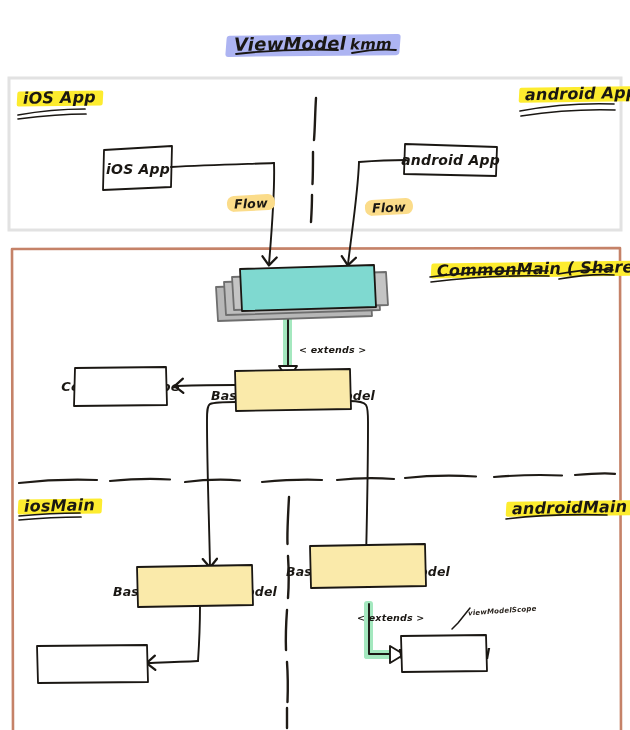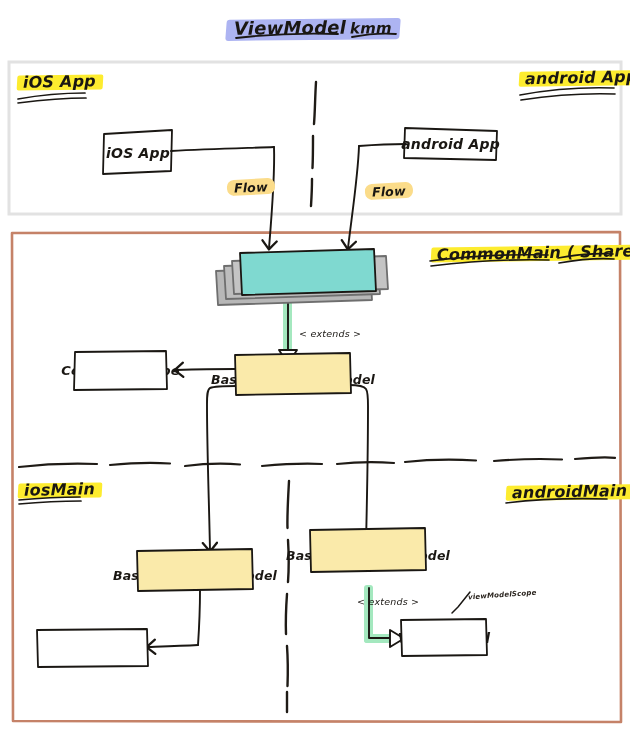--- a/index.html
+++ b/index.html
@@ -1,21 +1,21 @@
 <!DOCTYPE html>
 <html><head>
 <meta charset="utf-8">
 <style>
   html,body{margin:0;padding:0;background:#ffffff;}
   body{
     width:630px;height:730px;position:relative;overflow:hidden;
     font-family:"DejaVu Sans", sans-serif;
     color:#14120f;
   }
-  .canvas{position:absolute;inset:0;}
+  .canvas{position:absolute;inset:0;margin-top:16px;}
   svg.layer{position:absolute;left:0;top:0;width:630px;height:730px;overflow:visible;}
   svg.layer.back{z-index:1;}
   svg.layer.mid{z-index:3;}
   svg.layer.front{z-index:6;}
 
   
   .hand{
     font-family:"DejaVu Sans", sans-serif;
     font-style:italic;font-weight:700;
     letter-spacing:.2px;
@@ -66,21 +66,21 @@
     position:absolute;z-index:5;font-size:12.5px;
     padding:2px 9px 3px 9px;transform:rotate(-2deg);
   }
   .flowtag .hl{position:relative;display:inline-block;padding:0 3px;}
   .flowtag .hl::before{
     content:"";position:absolute;left:-4px;right:-4px;top:-1px;bottom:0px;
     background:#fbdc8a;z-index:-1;border-radius:7px;transform:rotate(-1deg);
   }
 
   .extends{
-    position:absolute;z-index:5;font-size:9.5px;font-style:italic;font-weight:400;
+    position:absolute;z-index:5;font-size:9.5px;font-style:italic;font-weight:700;
     letter-spacing:.2px;color:#1a1713;
   }
   .vmscope{
     position:absolute;z-index:5;font-size:7px;font-style:italic;font-weight:700;
     color:#2a241e;transform:rotate(-4deg);
   }
   .green-bar{position:absolute;z-index:2;background:#a4e8bf;border-radius:3px;}
 </style>
 </head>
 <body>

